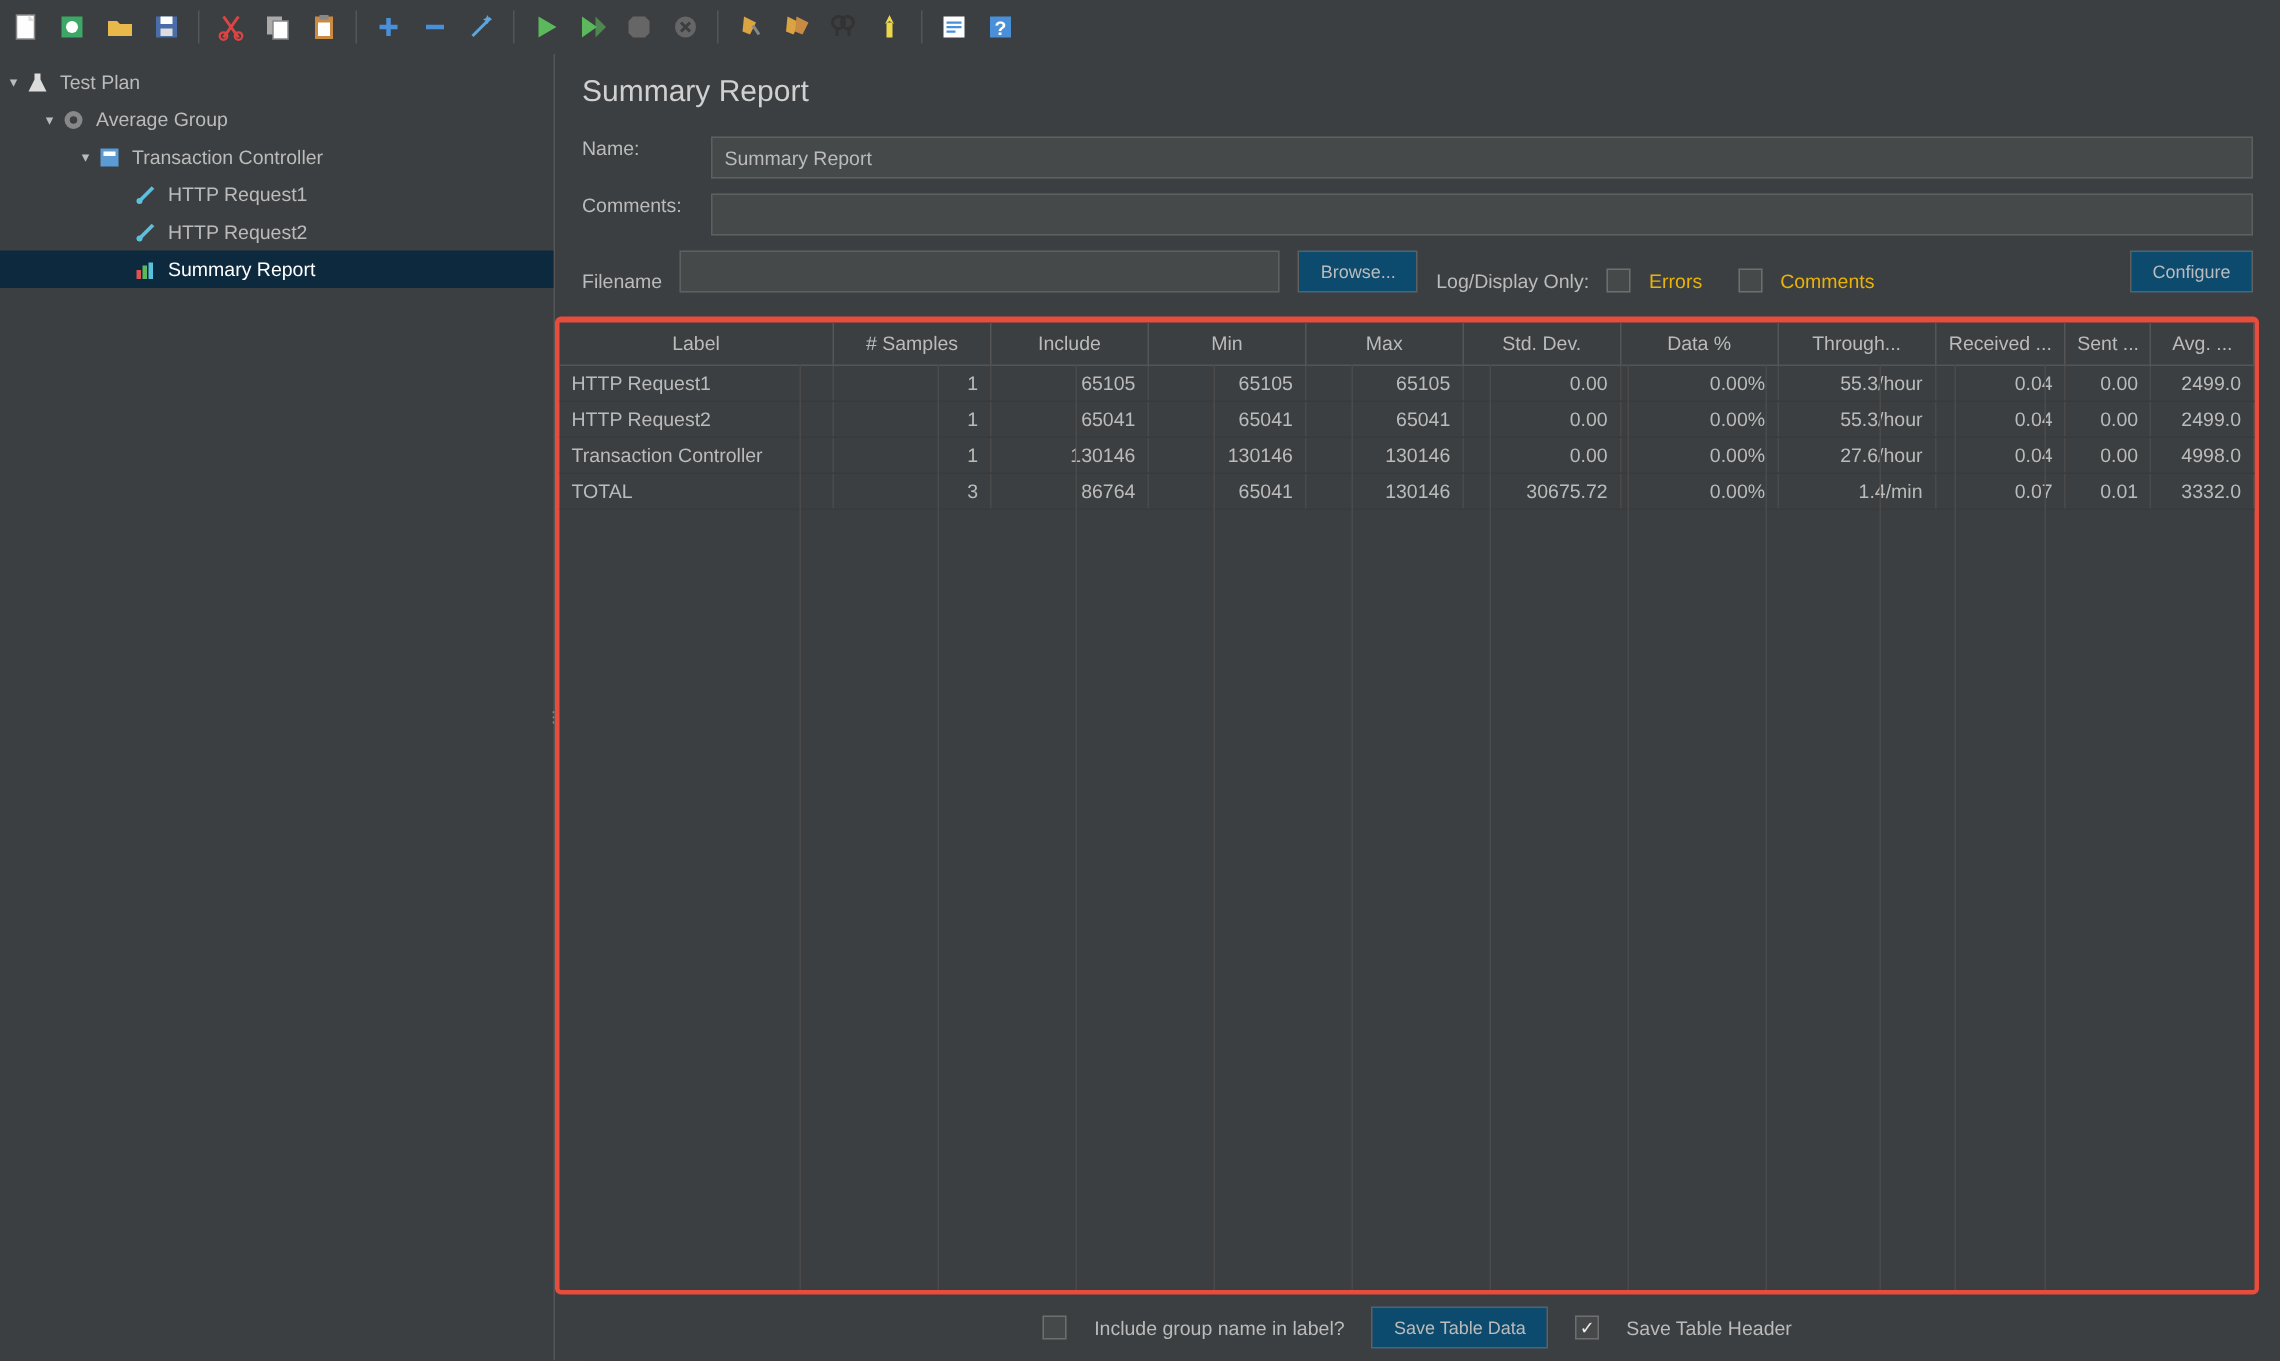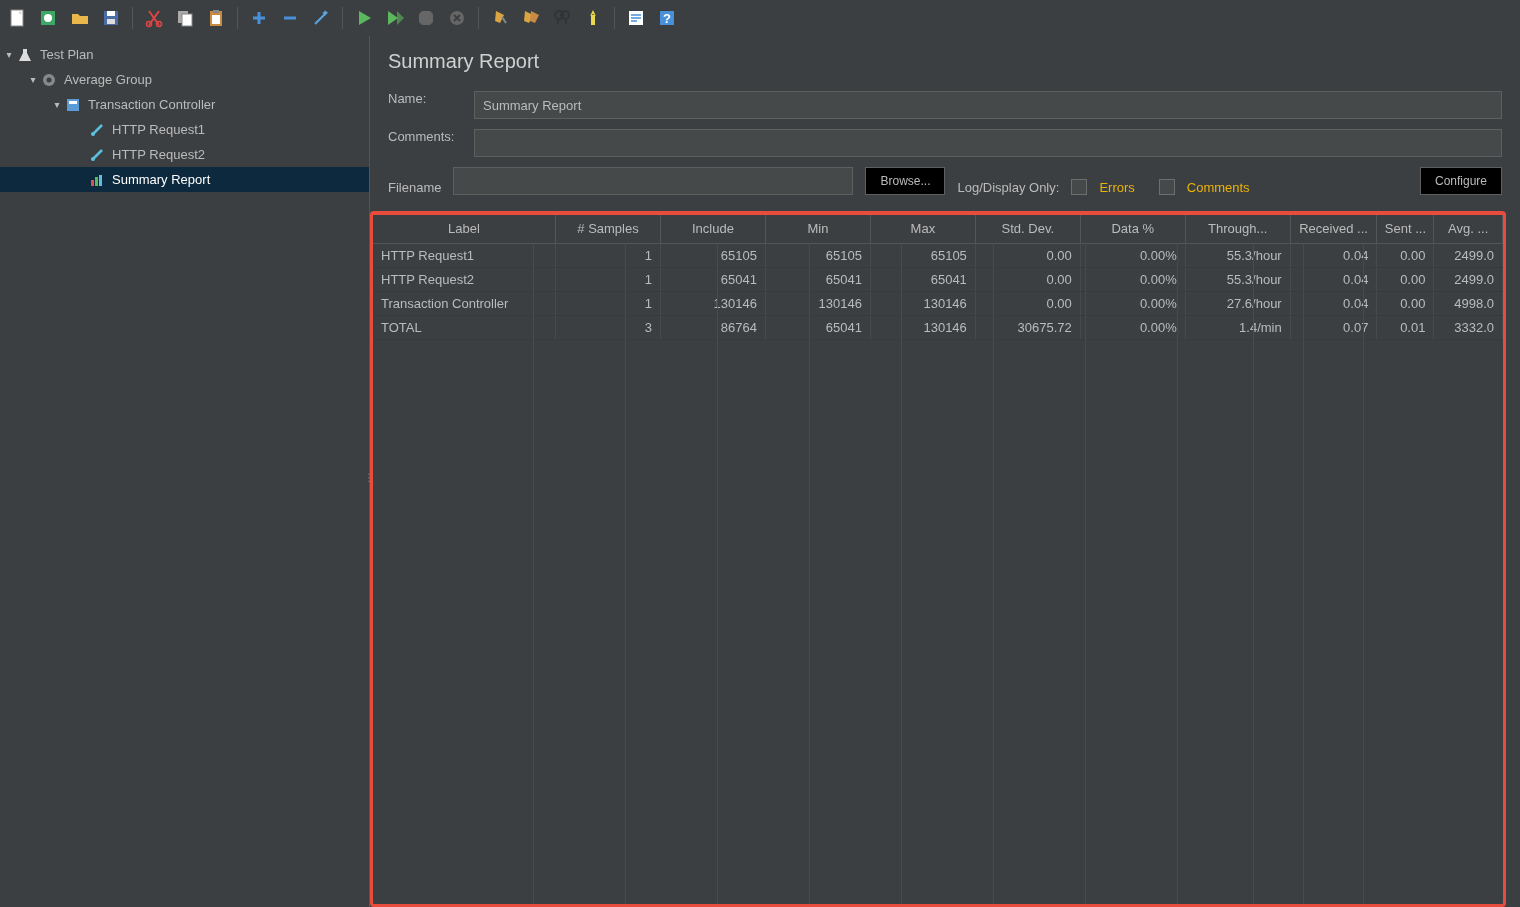--- a/index.html
+++ b/index.html
@@ -108,21 +108,21 @@
     color: #bbbbbb;
     margin: 6px 0 6px 6px;
   }
   .file-row {
     display: flex;
     align-items: flex-end;
     gap: 12px;
     margin-bottom: 10px;
   }
   .small-btn {
-    background: #000000;
+    background: #0c4a6e;
     border: 1px solid #5e6060;
     color: #bbbbbb;
     height: 28px;
     padding: 0 14px;
     cursor: pointer;
     font-size: 12px;
   }
   .checkbox {
     width: 16px;
     height: 16px;
@@ -506,14 +506,21 @@
           <div class="vgrid" style="left: 528px;"></div>
           <div class="vgrid" style="left: 620px;"></div>
           <div class="vgrid" style="left: 712px;"></div>
           <div class="vgrid" style="left: 804px;"></div>
           <div class="vgrid" style="left: 880px;"></div>
           <div class="vgrid" style="left: 930px;"></div>
           <div class="vgrid" style="left: 990px;"></div>
         </div>
     </div>
 
+    <div class="footer">
+      <span class="checkbox"></span>
+      <span>Include group name in label?</span>
+      <button class="small-btn">Save Table Data</button>
+      <span class="checkbox checked"></span>
+      <span>Save Table Header</span>
+    </div>
   </div>
 </div>
 
 </body></html>

